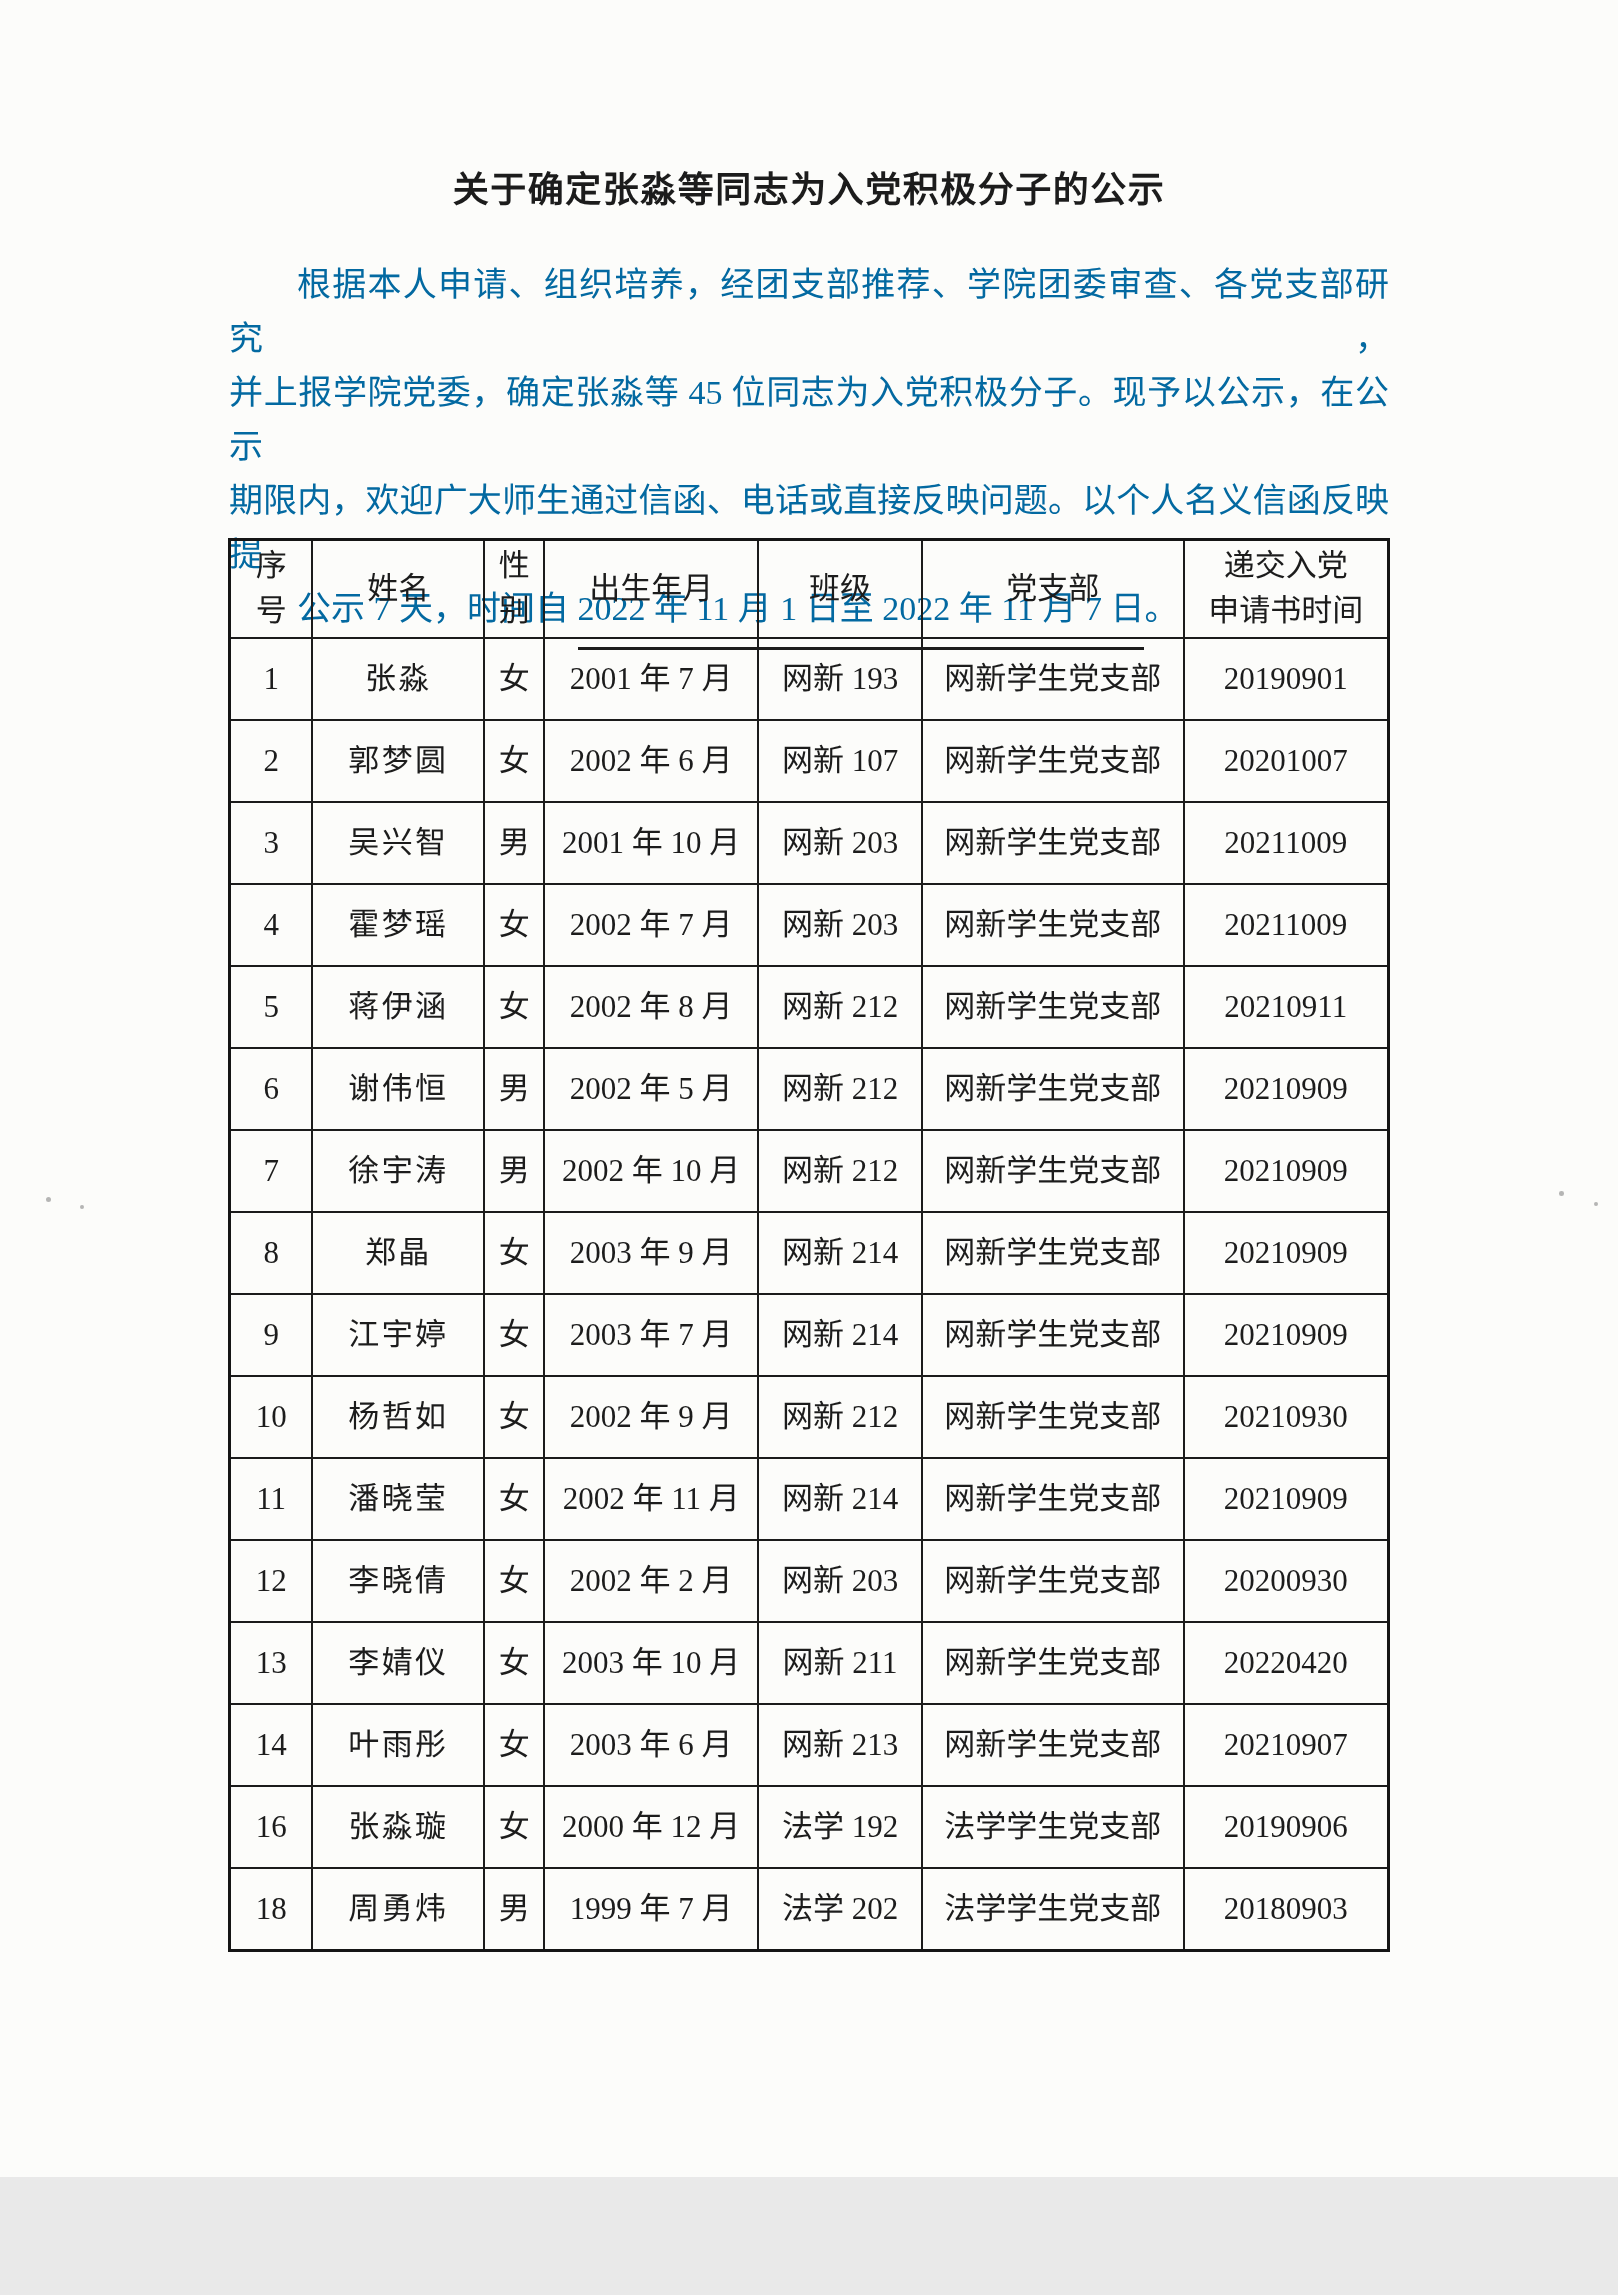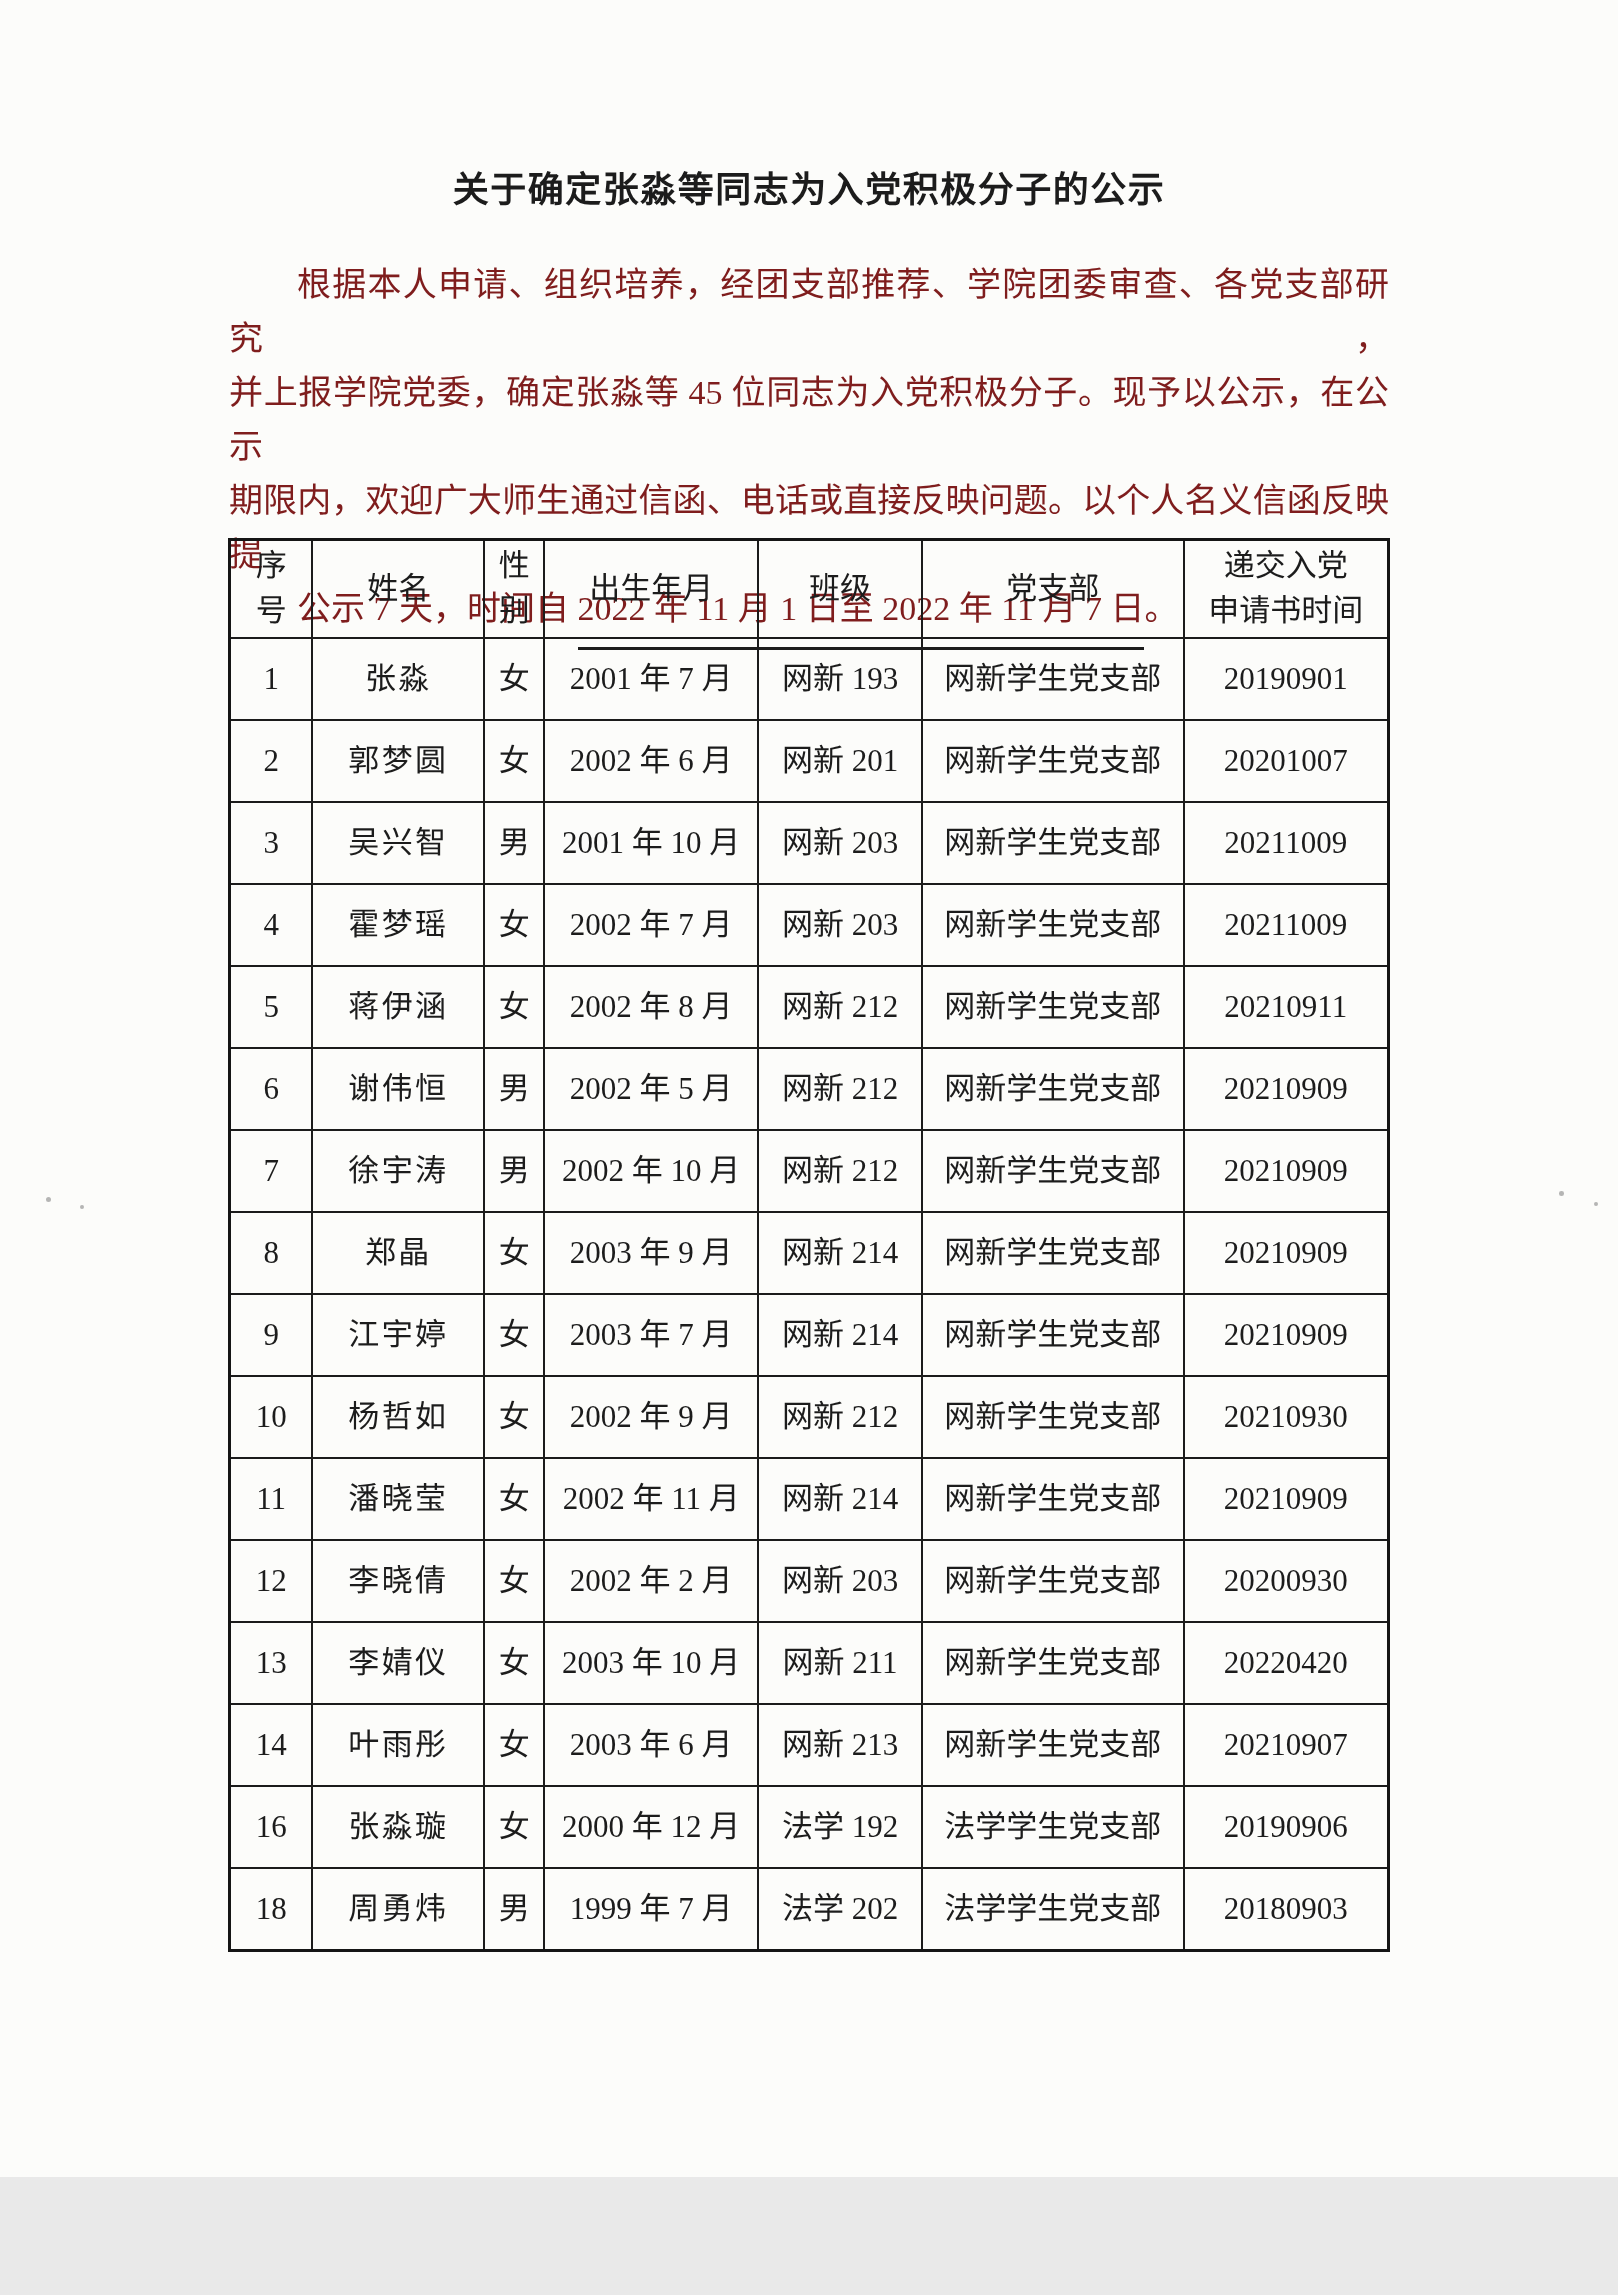--- a/index.html
+++ b/index.html
@@ -29,21 +29,21 @@
     letter-spacing: 1.5px;
     color: #1c1c1c;
   }
   .body-text {
     position: absolute;
     top: 258px;
     left: 229px;
     width: 1160px;
     font-size: 34px;
     line-height: 54px;
-    color: #7f1d1d;
+    color: #0369a1;
   }
   .p-line {
     text-align: justify;
     text-align-last: justify;
   }
   .p-line.first {
     text-indent: 2em;
   }
   .p-line.last {
     text-align: left;
@@ -151,21 +151,21 @@
             <td class="col3">2001 年 7 月</td>
             <td class="col4">网新 193</td>
             <td class="col5">网新学生党支部</td>
             <td class="col6">20190901</td>
           </tr>
           <tr>
             <td class="col0">2</td>
             <td class="col1">郭梦圆</td>
             <td class="col2">女</td>
             <td class="col3">2002 年 6 月</td>
-            <td class="col4">网新 201</td>
+            <td class="col4">网新 107</td>
             <td class="col5">网新学生党支部</td>
             <td class="col6">20201007</td>
           </tr>
           <tr>
             <td class="col0">3</td>
             <td class="col1">吴兴智</td>
             <td class="col2">男</td>
             <td class="col3">2001 年 10 月</td>
             <td class="col4">网新 203</td>
             <td class="col5">网新学生党支部</td>

